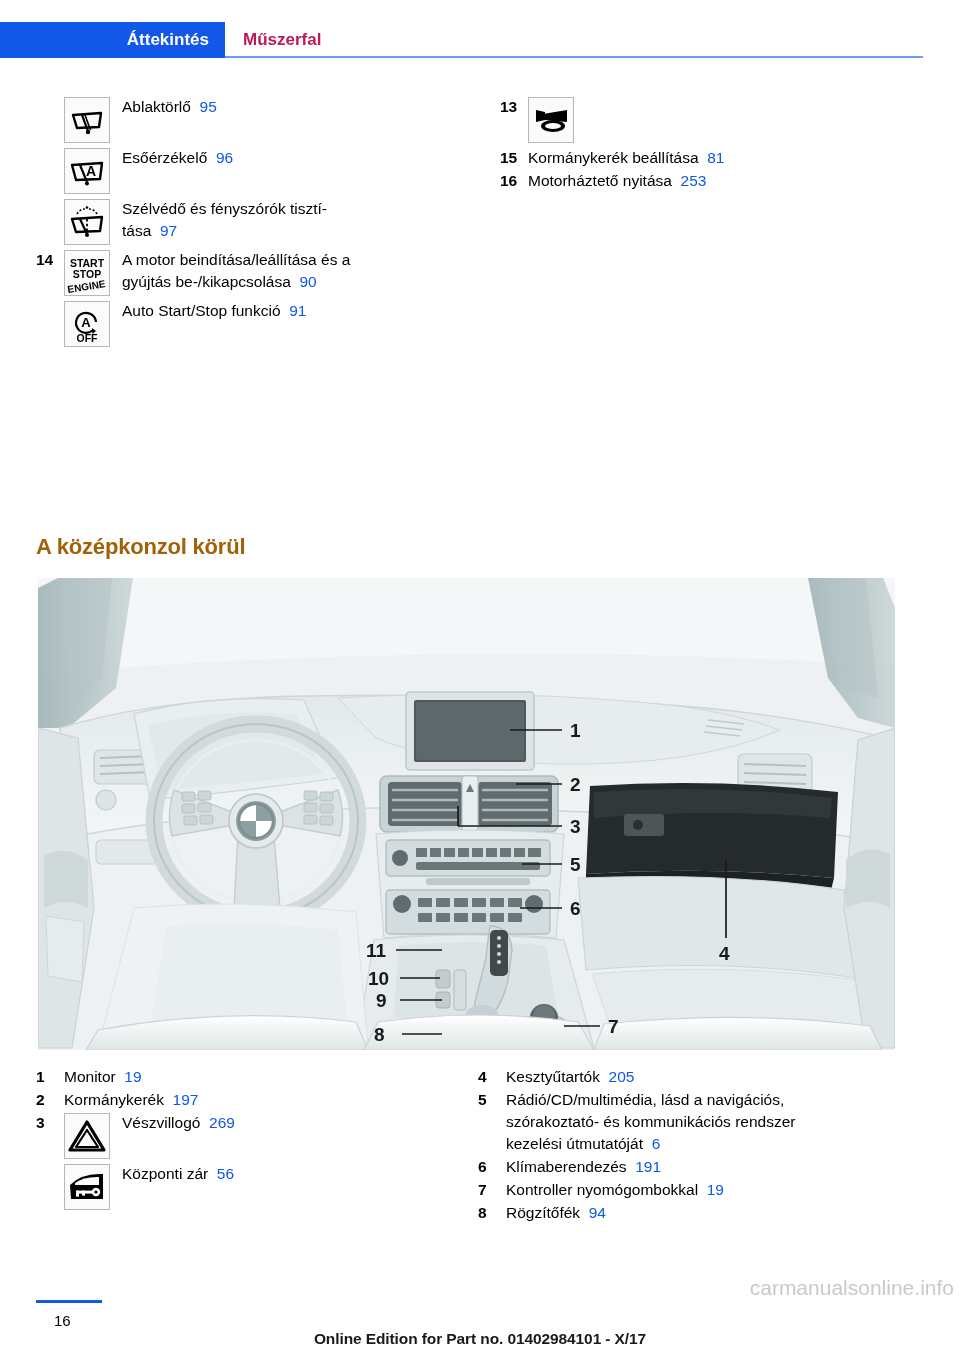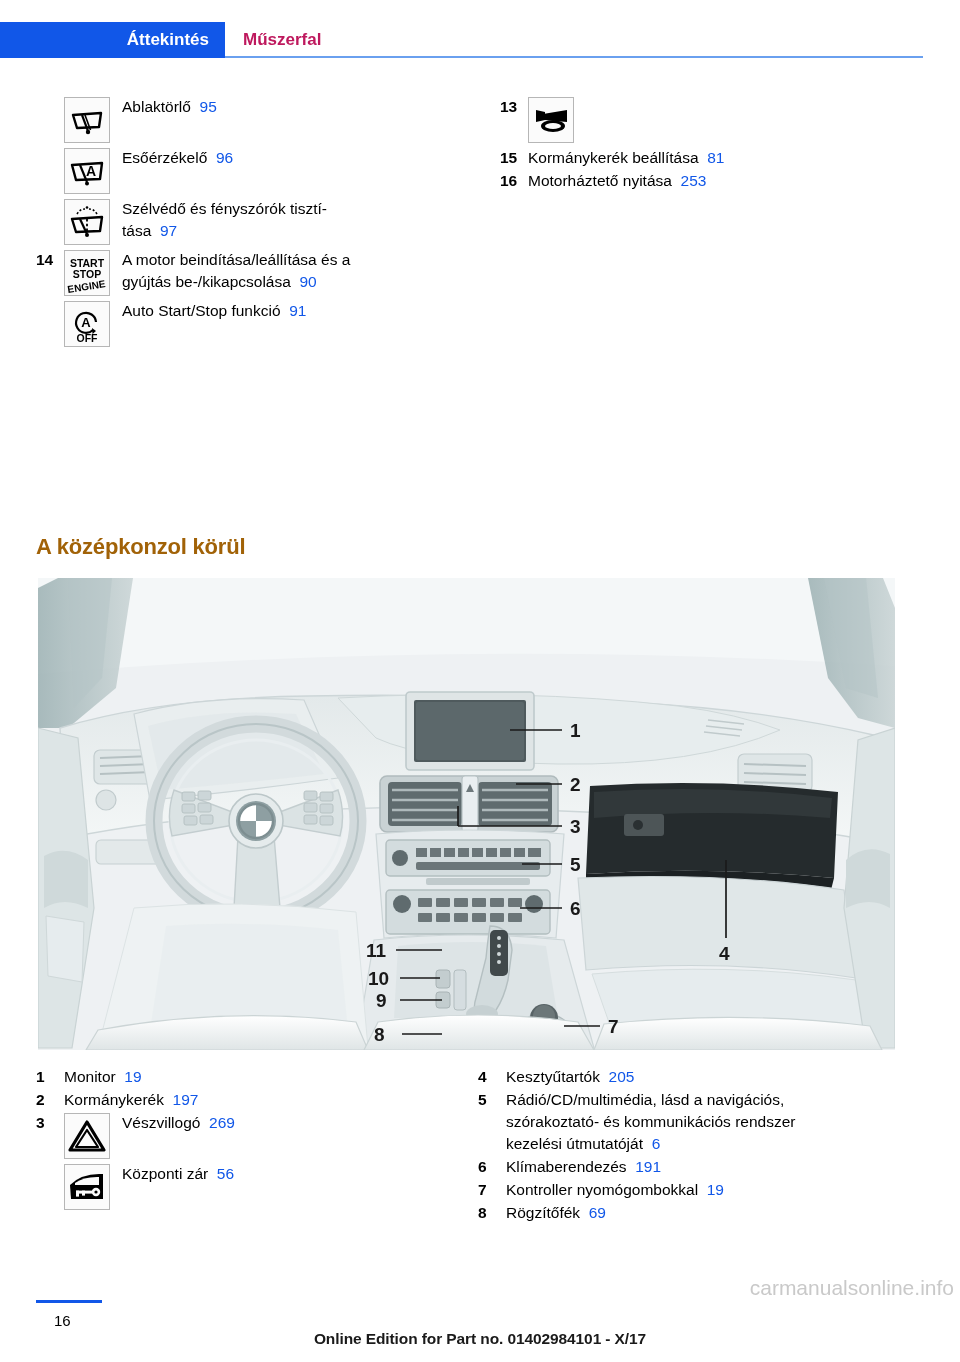--- a/index.html
+++ b/index.html
@@ -611,21 +611,21 @@
       <div class="label">
         <span>Kontroller nyomógombokkal</span>&nbsp;
         <span class="pg">19</span>
       </div>
     </div>
 
     <div class="row plain">
       <div class="num">8</div>
       <div class="label">
         <span>Rögzítőfék</span>&nbsp;
-        <span class="pg">69</span>
+        <span class="pg">94</span>
       </div>
     </div>
 
   </div>
 </div>
 
 <div class="footer-rule"></div>
 <div class="page-no">16</div>
 <div class="edition">Online Edition for Part no. 01402984101 - X/17</div>
 <div class="watermark">carmanualsonline.info</div>

